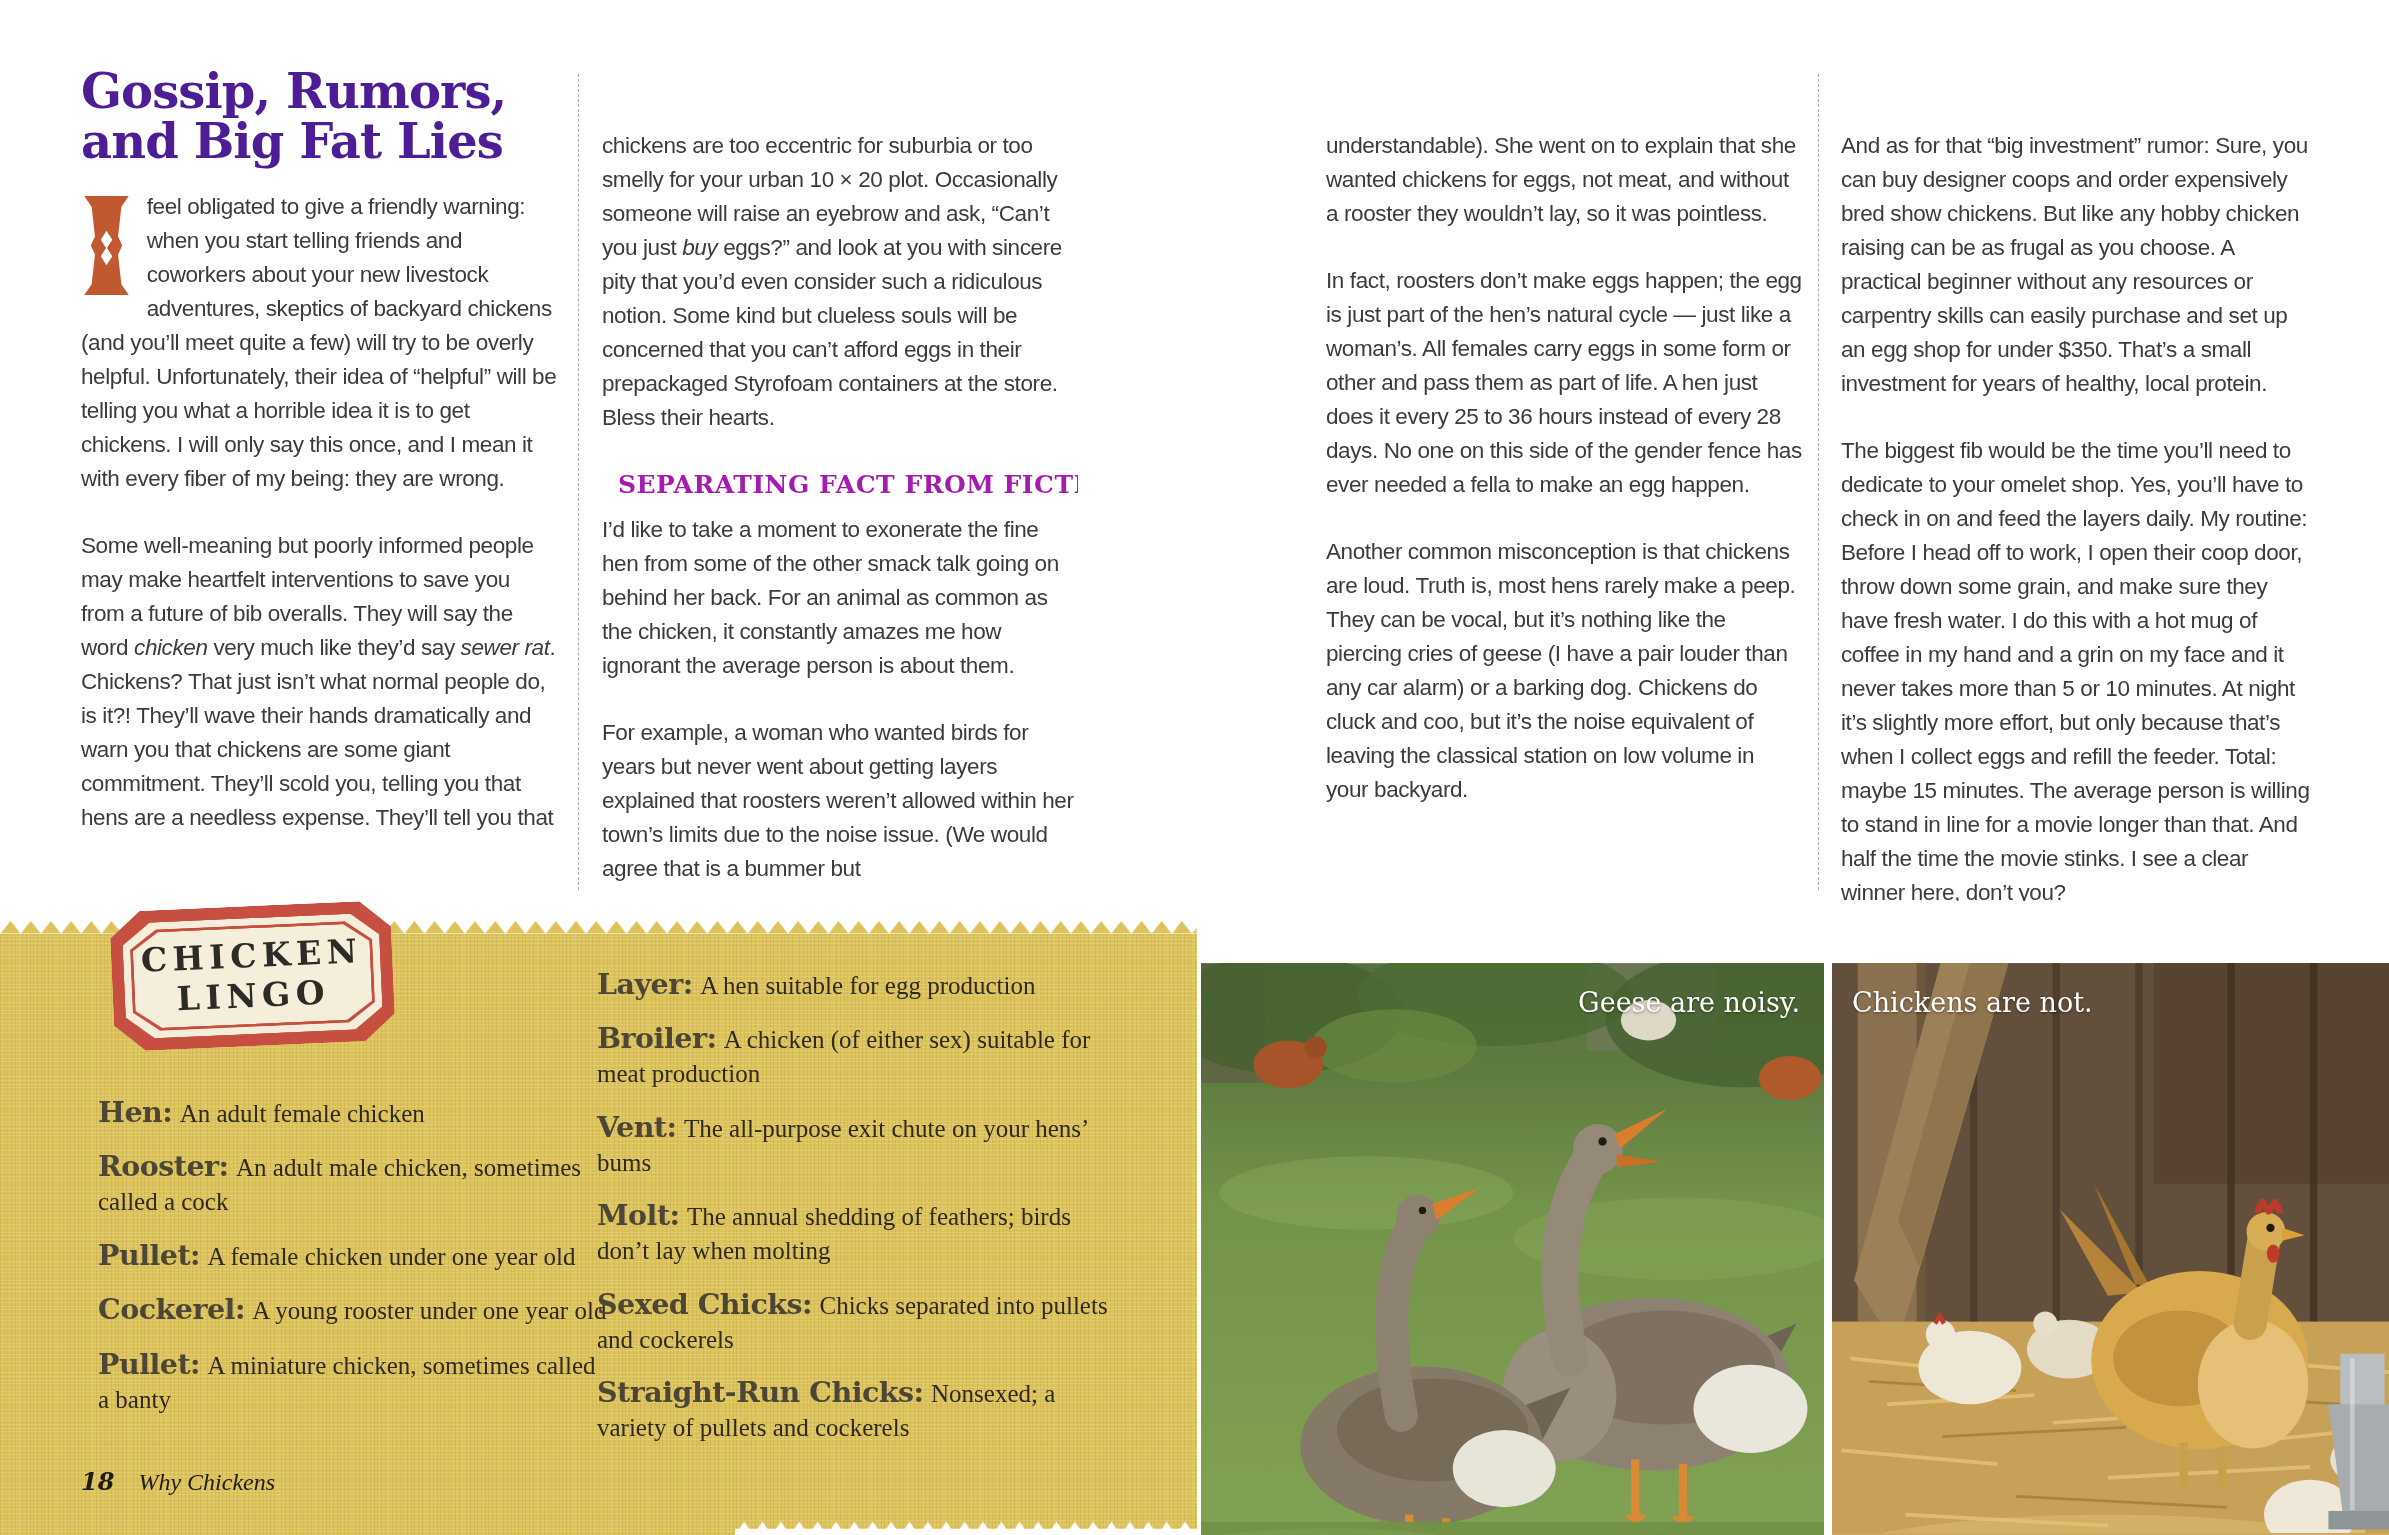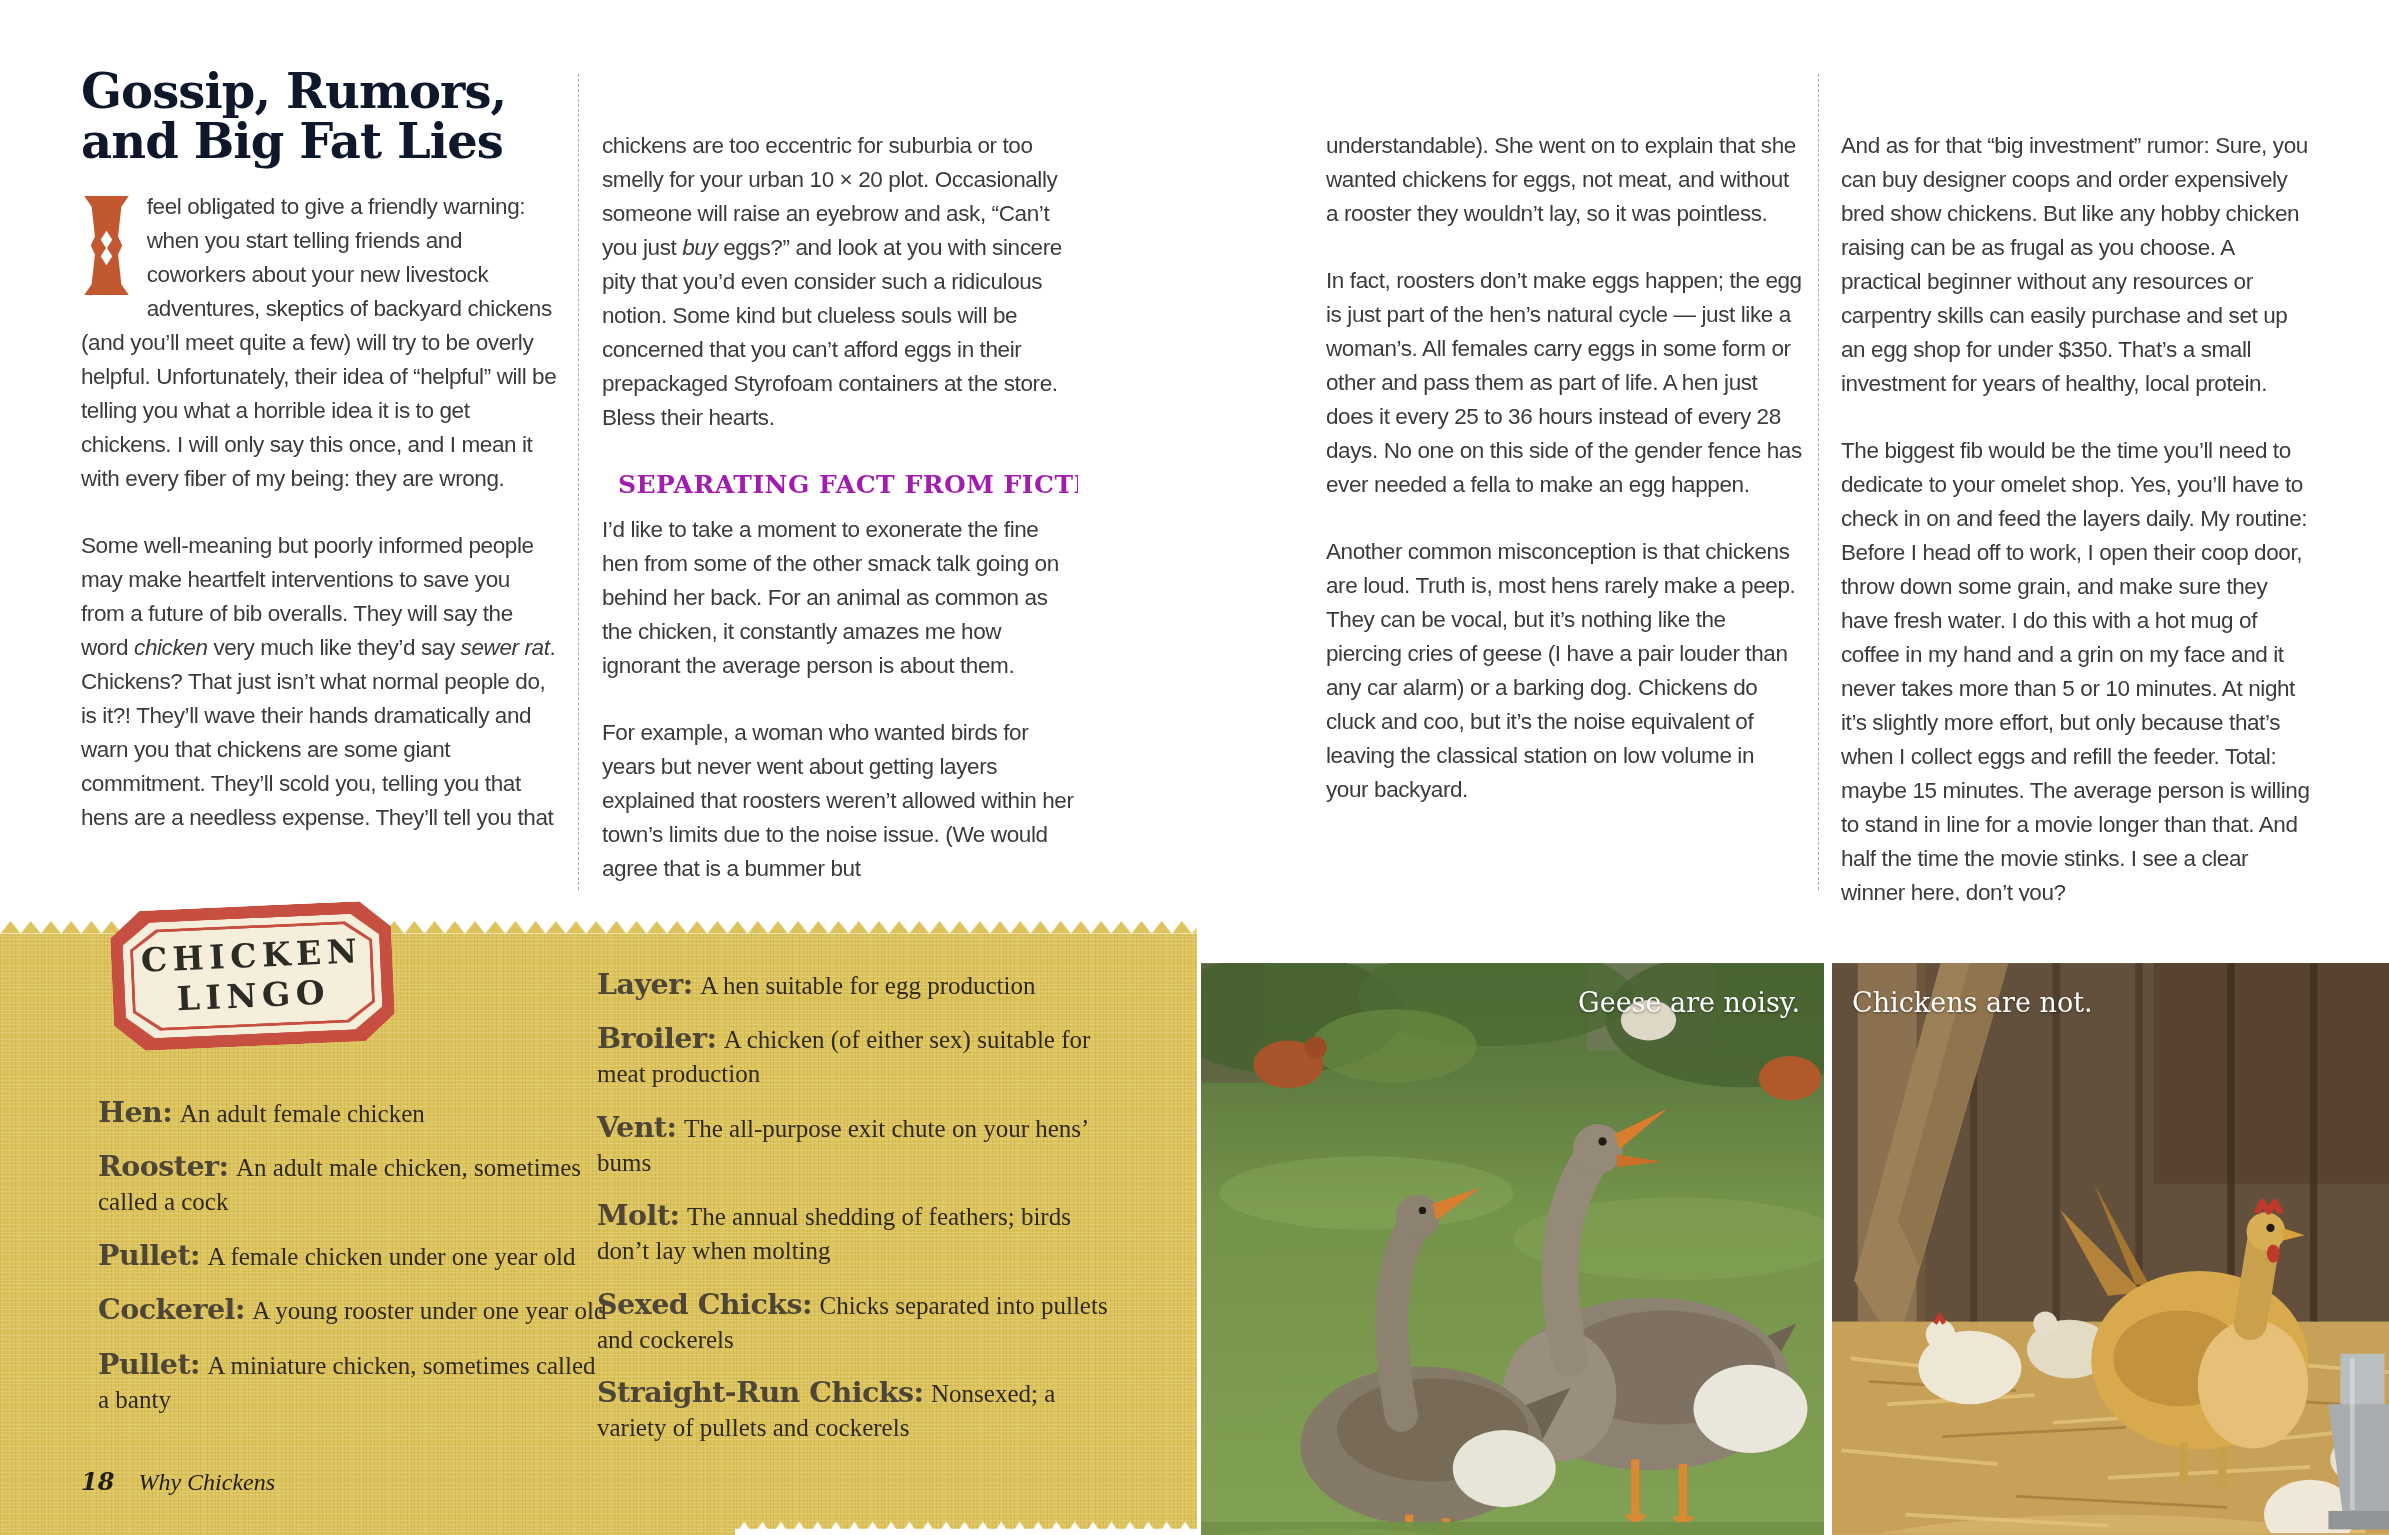--- a/index.html
+++ b/index.html
@@ -9,21 +9,21 @@
   
   .col{position:absolute;width:476px;font-size:22.5px;line-height:34px;letter-spacing:-0.4px;
        color:#3b3b3b;overflow:hidden;}
   .col p{margin:0 0 33px 0;}
   .ital{font-style:italic;}
   #col1{left:81px;top:66px;height:809px;}
   #col2{left:602px;top:129px;height:772px;}
   #col3{left:1326px;top:129px;height:772px;}
   #col4{left:1841px;top:129px;height:772px;}
 
-  .chapter-title{font-family:"DejaVu Serif", serif;font-weight:bold;color:#0f172a;
+  .chapter-title{font-family:"DejaVu Serif", serif;font-weight:bold;color:#4c1d95;
        font-size:48px;line-height:50px;letter-spacing:-0.9px;white-space:nowrap;margin:0 0 24px 0;}
   .section-heading{font-family:"DejaVu Serif", serif;font-weight:bold;color:#a21caf;
        font-size:25px;letter-spacing:0.5px;white-space:nowrap;margin:33px 0 11px 16px;}
 
   .dropcap{float:left;width:51px;height:99px;margin:5.5px 14.7px 0 0;}
 
   .divider{position:absolute;top:74px;height:816px;width:0;border-left:1.8px dashed #ababab;}
   #divider1{left:578px;}
   #divider2{left:1818px;}
 

